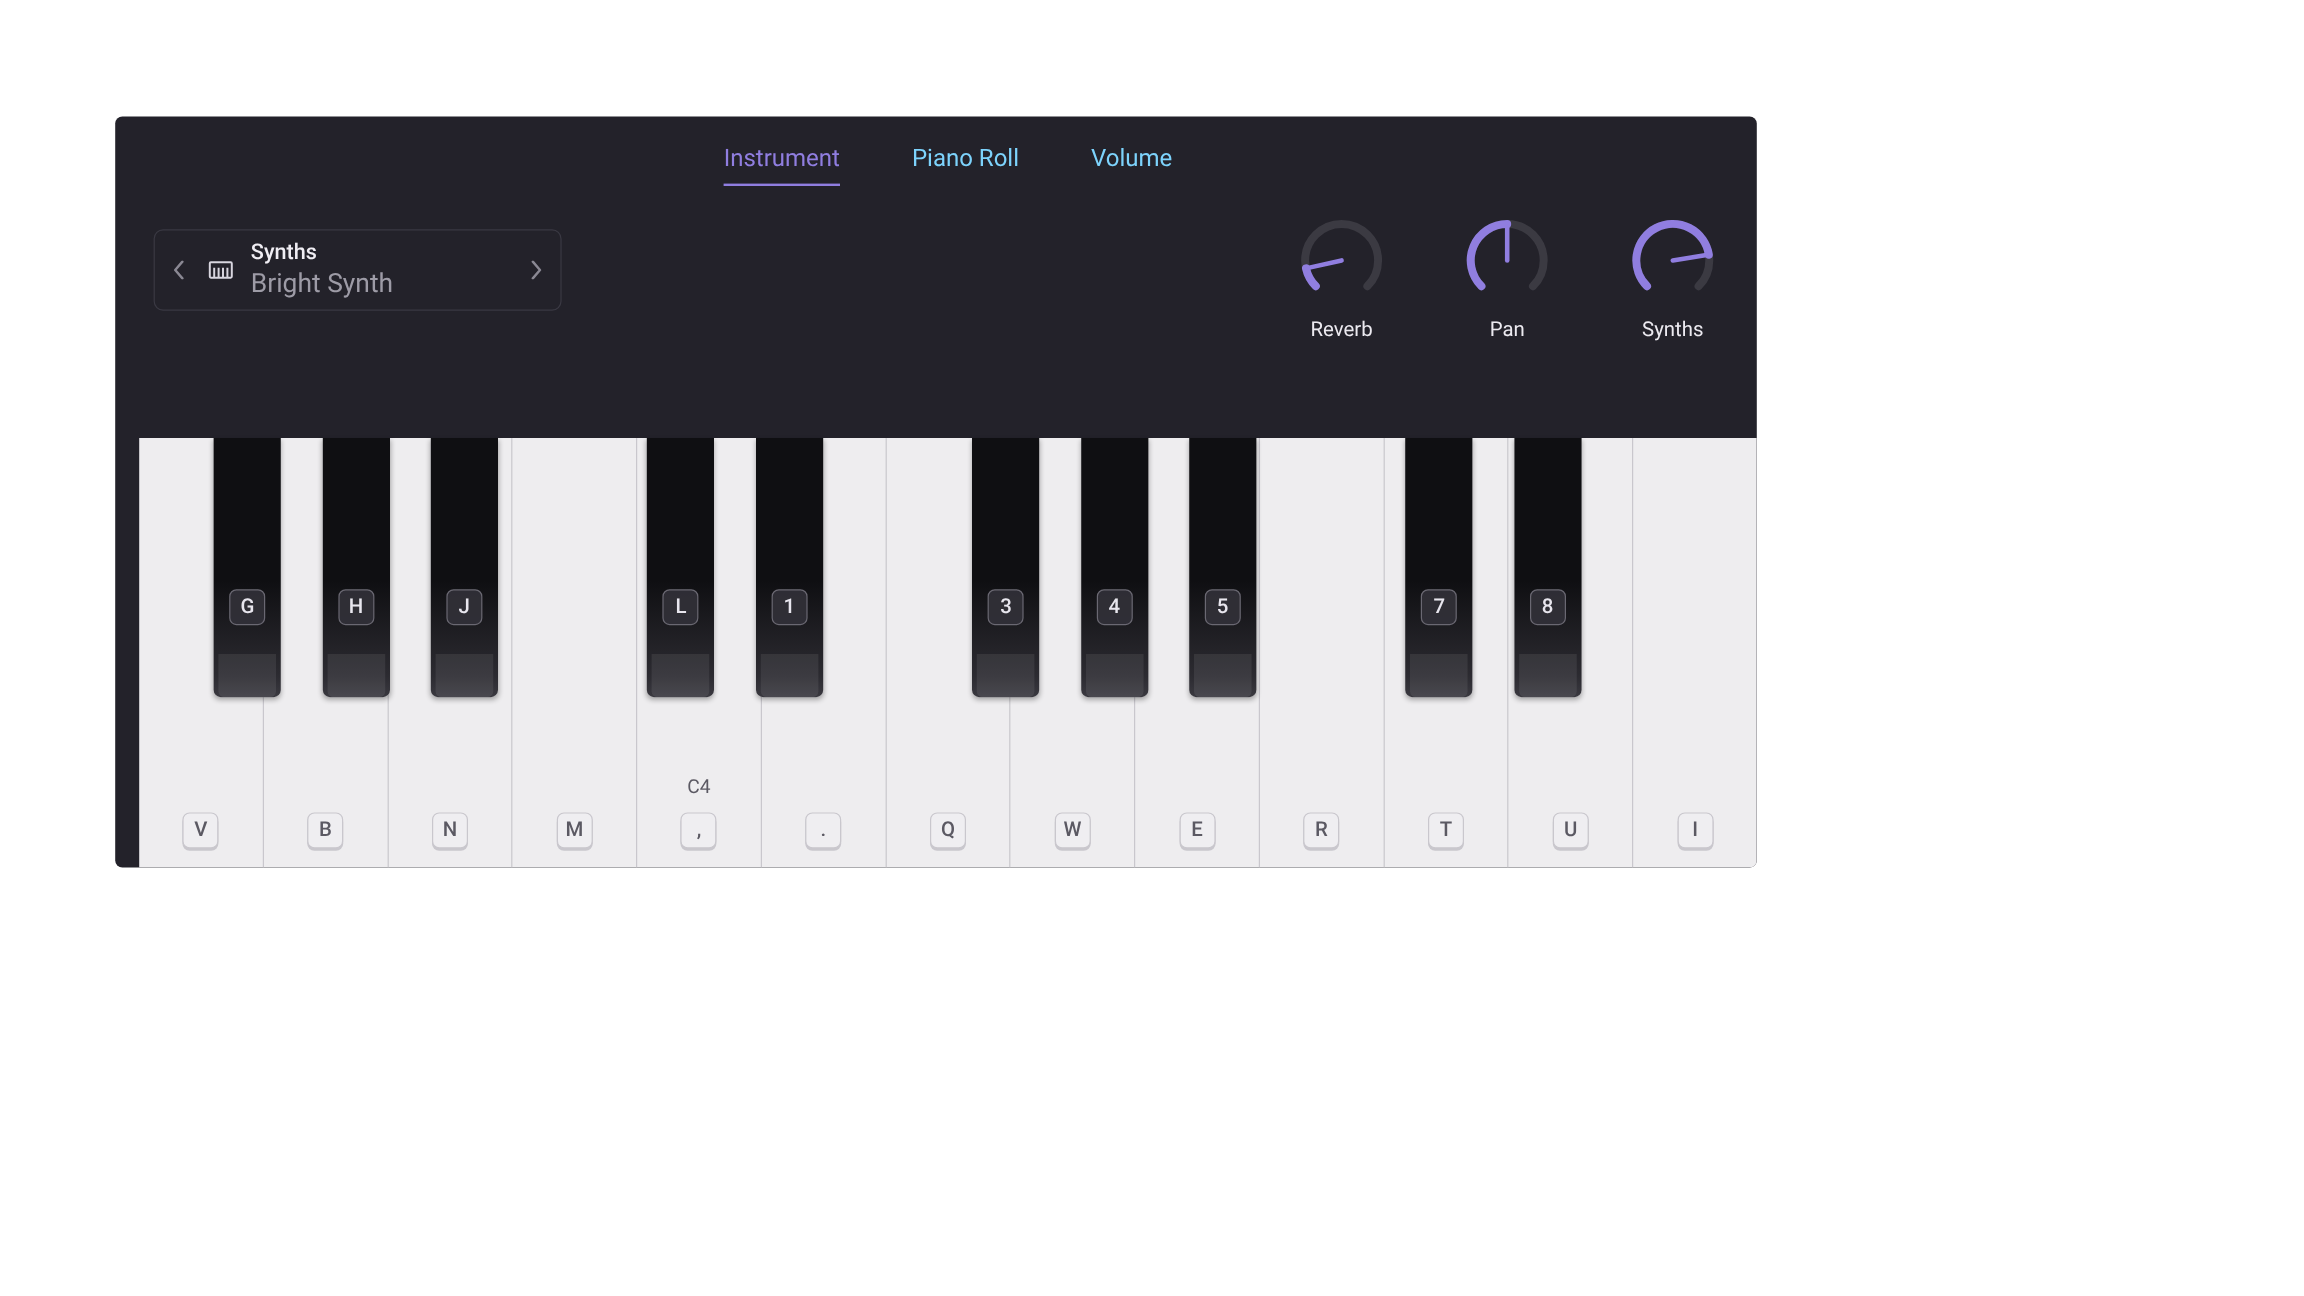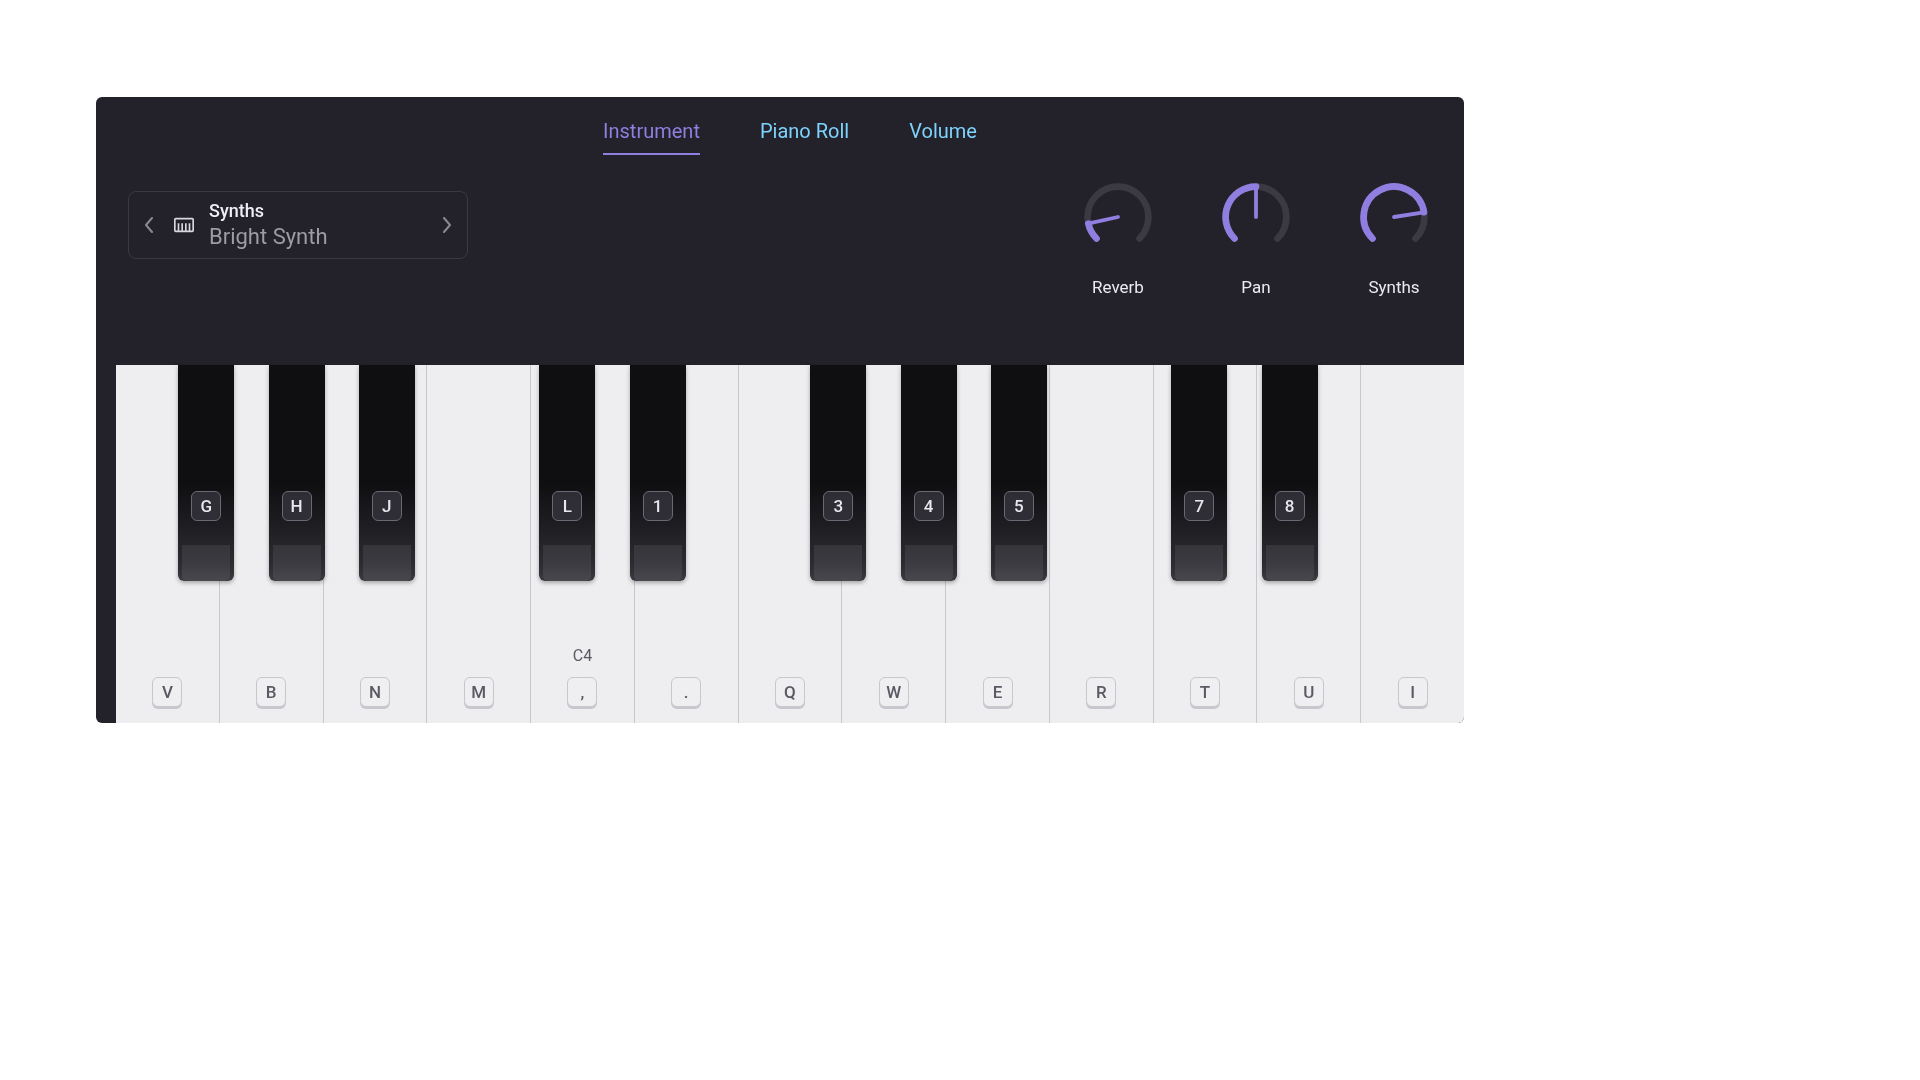--- a/index.html
+++ b/index.html
@@ -61,21 +61,21 @@
   .inst-icon svg { width: 22px; height: 22px; }
   .inst-text { flex: 1; line-height: 1.25; }
   .inst-cat { color: #f0eef4; font-size: 18px; font-weight: 500; }
   .inst-name { color: #9d9ba6; font-size: 22px; }
   .knobs {
     position: absolute;
     right: 32px; top: 24px;
     display: flex;
     gap: 62px;
   }
-  .knob { display: flex; flex-direction: column; align-items: center; gap: 22px; }
+  .knob { display: flex; flex-direction: column; align-items: center; gap: 10px; }
   .knob svg { width: 76px; height: 76px; }
   .knob-label { color: #eceaf0; font-size: 17px; }
   
   .kbd {
     position: relative;
     width: 100%;
     height: 358px;
     background: #eeedef;
   }
   .white-keys {

